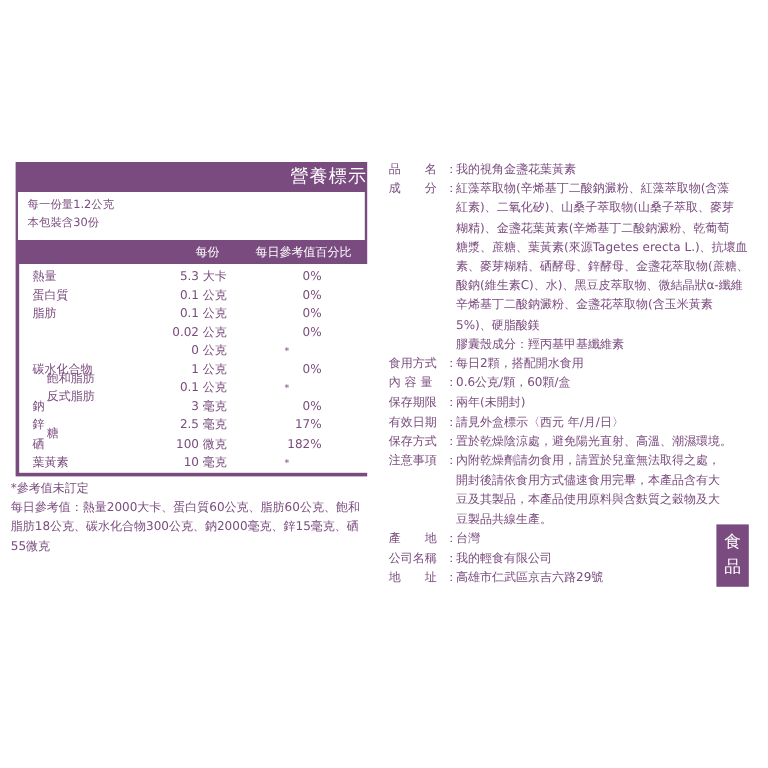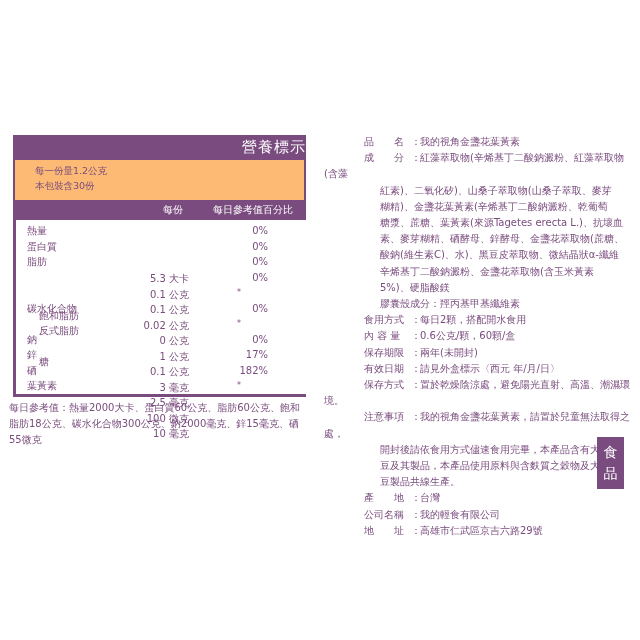--- a/index.html
+++ b/index.html
@@ -2,36 +2,36 @@
 <html><head>
 <meta charset="utf-8">
 <style>
   html, body { margin:0; padding:0; background:#ffffff; }
   body { width:640px; height:640px; position:relative; overflow:hidden;
          font-family:"DejaVu Sans","Liberation Sans",sans-serif; color:#7a4c7e; }
   .panel { position:absolute; left:13px; top:135px; width:293px; height:262px;
            background:#7a4b7f; box-sizing:border-box; }
   .panel-title { height:24px; line-height:24px; text-align:right; color:#fff;
                  font-family:"DejaVu Serif","Liberation Serif",serif; font-size:15px; letter-spacing:1px; }
-  .serving { position:absolute; left:2px; top:25px; width:289px; height:40px; background:#fdba74;
-             font-size:9.5px; color:#7a4c7e; box-sizing:border-box; padding:3px 0 0 20px; line-height:15px; }
+  .serving { position:absolute; left:2px; top:25px; width:289px; height:40px; background:#ffffff;
+             font-size:9.5px; color:#7a4c7e; box-sizing:border-box; padding:3px 0 0 8px; line-height:15px; }
   .subhead { position:absolute; left:0; top:65px; width:293px; height:20px; color:#fff; font-size:10px; }
   .subhead span { position:absolute; top:3px; }
   .body { position:absolute; left:3px; top:85px; width:287px; height:174px; background:#fff;padding-left:28px; }
   .row { position:absolute; left:0; width:287px; height:15px; font-size:10px; line-height:15px; color:#7a4c7e; }
   .row .name { position:absolute; left:11px; }
   .row .name.indent { left:23px;margin-top:38px; }
-  .row .amt { position:absolute; right:114px; text-align:right; white-space:nowrap;margin-top:48px; }
+  .row .amt { position:absolute; right:114px; text-align:right; white-space:nowrap; }
   .row .pct { position:absolute; left:198px; width:54px; text-align:right; }
   .row .pct.star { text-align:center; left:203px; width:40px; font-size:8px; }
   .notes { position:absolute; left:9px; top:400px; width:300px; font-size:10px; line-height:16px; color:#7a4c7e; }
   .notes div { white-space:normal; }
   .right { position:absolute; left:324px; top:134px; width:310px; font-size:10px; line-height:16.2px; color:#7a4c7e; }
   .rline { position:relative; padding-left:0; }
-  .rlabel { display:inline-block; width:47px; white-space:pre;margin-left:40px; }
+  .rlabel { display:inline-block; width:47px; white-space:pre; }
   .rcolon { display:inline-block; width:9px; }
   .rval { display:inline; }
   .cont { padding-left:56px; }
   .badge { position:absolute; left:597px; top:437px; width:27px; height:52px; background:#7a4b7f;
            color:#fff; font-family:"DejaVu Serif","Liberation Serif",serif; font-size:14px; text-align:center;
            line-height:21px; padding-top:5px; box-sizing:border-box; }
 </style>
 </head>
 <body>
 
@@ -98,20 +98,21 @@
     </div>
     <div class="row" style="top:158px">
       <span class="name">葉黃素</span>
       <span class="amt">10 毫克</span>
       <span class="pct star">*</span>
     </div>
   </div>
 </div>
 
 <div class="notes">
+  <div>*參考值未訂定</div>
   <div>每日參考值：熱量2000大卡、蛋白質60公克、脂肪60公克、飽和脂肪18公克、碳水化合物300公克、鈉2000毫克、鋅15毫克、硒55微克</div>
 </div>
 
 <div class="right">
   <div class="rline">
     <span class="rlabel">品　　名</span><span class="rcolon">：</span><span class="rval">我的視角金盞花葉黃素</span>
   </div>
   <div class="rline">
     <span class="rlabel">成　　分</span><span class="rcolon">：</span><span class="rval">紅藻萃取物(辛烯基丁二酸鈉澱粉、紅藻萃取物(含藻</span>
   </div>
@@ -132,21 +133,21 @@
   <div class="rline">
     <span class="rlabel">保存期限</span><span class="rcolon">：</span><span class="rval">兩年(未開封)</span>
   </div>
   <div class="rline">
     <span class="rlabel">有效日期</span><span class="rcolon">：</span><span class="rval">請見外盒標示〈西元 年/月/日〉</span>
   </div>
   <div class="rline">
     <span class="rlabel">保存方式</span><span class="rcolon">：</span><span class="rval">置於乾燥陰涼處，避免陽光直射、高溫、潮濕環境。</span>
   </div>
   <div class="rline">
-    <span class="rlabel">注意事項</span><span class="rcolon">：</span><span class="rval">我的視角金盞花葉黃素，請置於兒童無法取得之處，</span>
+    <span class="rlabel">注意事項</span><span class="rcolon">：</span><span class="rval">內附乾燥劑請勿食用，請置於兒童無法取得之處，</span>
   </div>
   <div class="cont">開封後請依食用方式儘速食用完畢，本產品含有大</div>
   <div class="cont">豆及其製品，本產品使用原料與含麩質之穀物及大</div>
   <div class="cont">豆製品共線生產。</div>
   <div class="rline">
     <span class="rlabel">產　　地</span><span class="rcolon">：</span><span class="rval">台灣</span>
   </div>
   <div class="rline">
     <span class="rlabel">公司名稱</span><span class="rcolon">：</span><span class="rval">我的輕食有限公司</span>
   </div>

